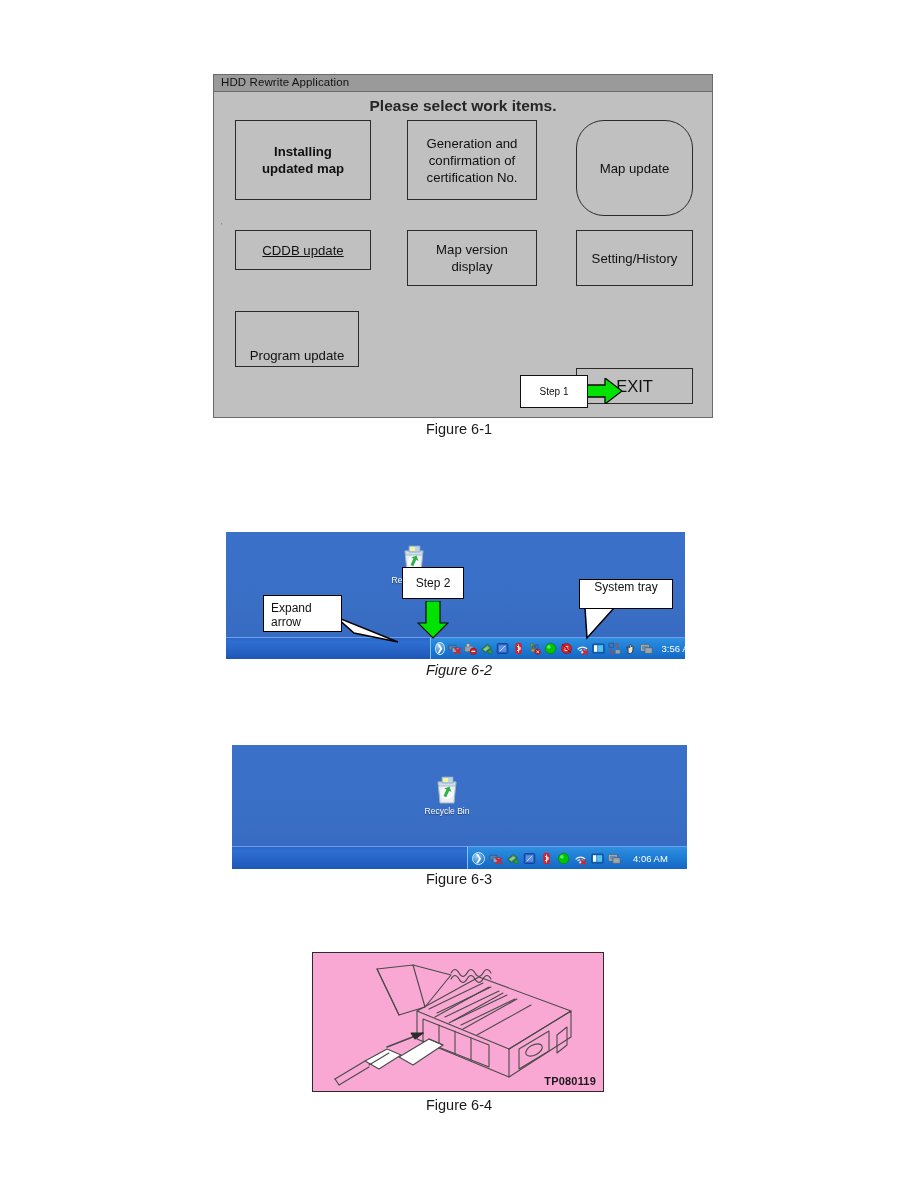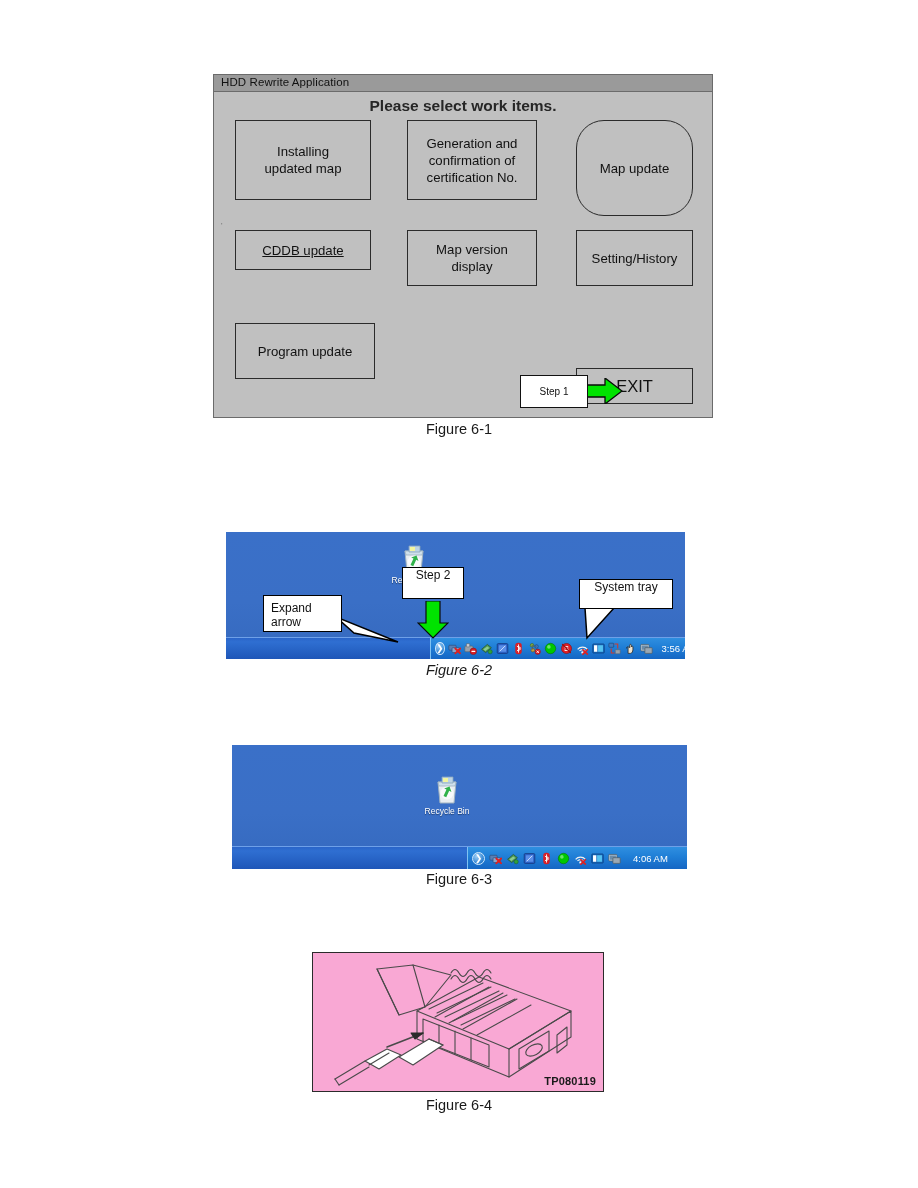--- a/index.html
+++ b/index.html
@@ -62,27 +62,27 @@
     display: flex;
     align-items: center;
     justify-content: center;
     text-align: center;
     font-size: 13.2px;
     line-height: 17px;
     color: #111;
     padding: 2px;
   }
   
-  #btn-installing      { left: 21px;  top: 45px;  width: 136px; height: 80px; }
+  #btn-installing      { left: 21px;  top: 45px;  width: 136px; height: 80px; font-weight: bold; }
   #btn-generation      { left: 193px; top: 45px;  width: 130px; height: 80px; }
   #btn-mapupdate       { left: 362px; top: 45px;  width: 117px; height: 96px; border-radius: 28px; }
   #btn-cddb            { left: 21px;  top: 155px; width: 136px; height: 40px; text-decoration: underline; }
   #btn-mapversion      { left: 193px; top: 155px; width: 130px; height: 56px; }
   #btn-setting         { left: 362px; top: 155px; width: 117px; height: 56px; }
-  #btn-program         { left: 21px;  top: 248px; width: 140px; height: 56px; }
+  #btn-program         { left: 21px;  top: 236px; width: 124px; height: 56px; align-items: flex-end; }
   #btn-exit            { left: 362px; top: 293px; width: 117px; height: 36px; font-size: 16.5px; }
 
   #fig61-tickmark {
     position: absolute;
     left: 7px;
     top: 146px;
     font-size: 8px;
     color: #6b6b6b;
   }
 
@@ -441,21 +441,21 @@
   </div>
 
   <svg class="callout-tail" style="left:110px; top:85px; width:80px; height:28px;" viewBox="0 0 80 28">
     <polygon points="0,0 62,25 18,16" fill="#ffffff" stroke="#000000" stroke-width="1.5" stroke-linejoin="miter"></polygon>
   </svg>
   <div class="callout" style="left:37px; top:63px; width:79px; height:37px;">
     <span style="white-space:pre-line">Expand
 arrow</span>
   </div>
 
-  <div class="callout" style="left:176px; top:35px; width:62px; height:32px; display:flex; align-items:flex-start; justify-content:center; padding:0;">
+  <div class="callout" style="left:176px; top:35px; width:62px; height:32px; display:flex; align-items:center; justify-content:center; padding:0;">
     <span>Step 2</span>
   </div>
   <svg class="green-arrow" style="left:191px; top:69px; width:32px; height:38px;" viewBox="0 0 32 38">
     <polygon points="9,0 23,0 23,22 31,22 16,37 1,22 9,22" fill="#00e300" stroke="#0a0a0a" stroke-width="1.2" stroke-linejoin="miter"></polygon>
   </svg>
 
   <div class="callout" style="left:353px; top:47px; width:94px; height:30px; display:flex; align-items:flex-start; justify-content:center; padding:0;">
     <span>System tray</span>
   </div>
   <svg class="callout-tail" style="left:358px; top:76px; width:40px; height:32px;" viewBox="0 0 40 32">

